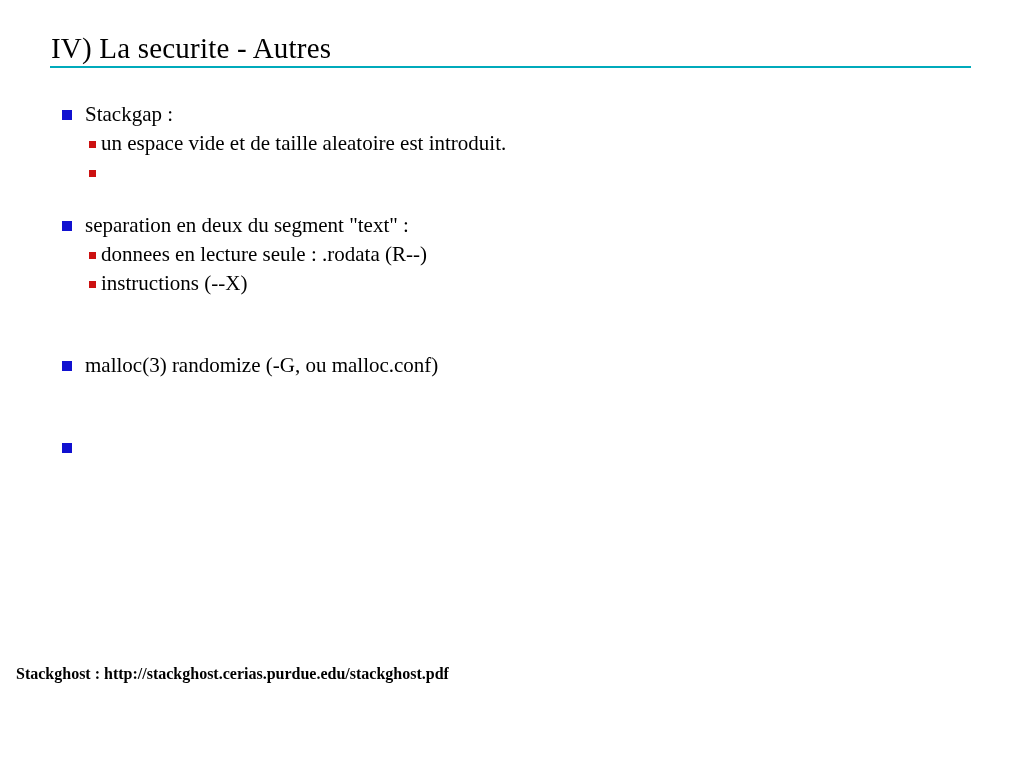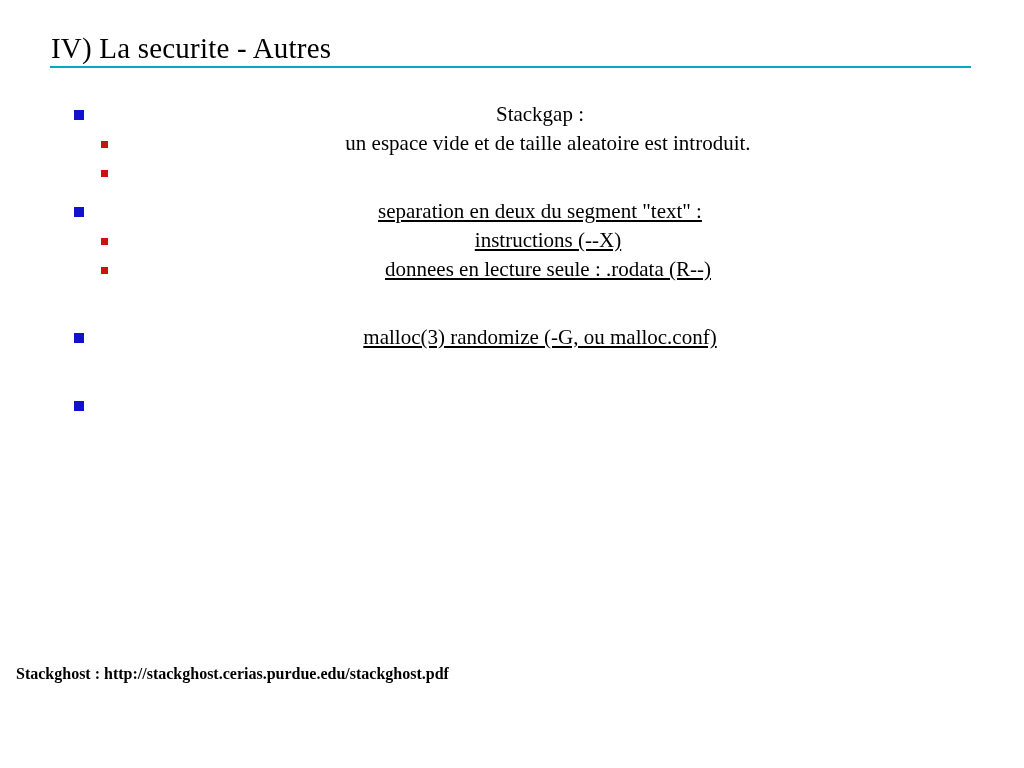--- a/index.html
+++ b/index.html
@@ -31,25 +31,24 @@
     white-space: nowrap;
   }
   .title-rule {
     position: absolute;
     left: 50px; top: 66px;
     width: 921px; height: 2px;
     background: var(--rule-color);
   }
   .content {
     position: absolute;
-    left: 63px; top: 100px;
+    left: 51px; top: 100px;
     width: 920px;
-    text-align: center;
   }
-  .group + .group { margin-top: 39px; text-decoration: underline; }
+  .group + .group { margin-top: 53px; }
   .item {
     position: relative;
     font-size: 21px;
     line-height: 29px;
     white-space: nowrap;
   }
   .item.l1 { padding-left: 34px; }
   .item.l2 { padding-left: 50px; }
   .bullet {
     position: absolute;
@@ -82,22 +81,22 @@
   <h1 class="title">IV) La securite - Autres</h1>
   <div class="title-rule"></div>
   <div class="content">
       <div class="group">
         <div class="item l1"><span class="bullet b1"></span><span class="txt">Stackgap :</span></div>
         <div class="item l2"><span class="bullet b2"></span><span class="txt">un espace vide et de taille aleatoire est introduit.</span></div>
         <div class="item l2"><span class="bullet b2"></span></div>
       </div>
       <div class="group">
         <div class="item l1"><span class="bullet b1"></span><span class="txt">separation en deux du segment "text" :</span></div>
+        <div class="item l2"><span class="bullet b2"></span><span class="txt">donnees en lecture seule : .rodata (R--)</span></div>
         <div class="item l2"><span class="bullet b2"></span><span class="txt">instructions (--X)</span></div>
-        <div class="item l2"><span class="bullet b2"></span><span class="txt">donnees en lecture seule : .rodata (R--)</span></div>
       </div>
       <div class="group">
         <div class="item l1"><span class="bullet b1"></span><span class="txt">malloc(3) randomize (-G, ou malloc.conf)</span></div>
       </div>
       <div class="group">
         <div class="item l1"><span class="bullet b1"></span></div>
       </div>
     </div>
   <div class="footer">Stackghost : http://stackghost.cerias.purdue.edu/stackghost.pdf</div>
 </div>

